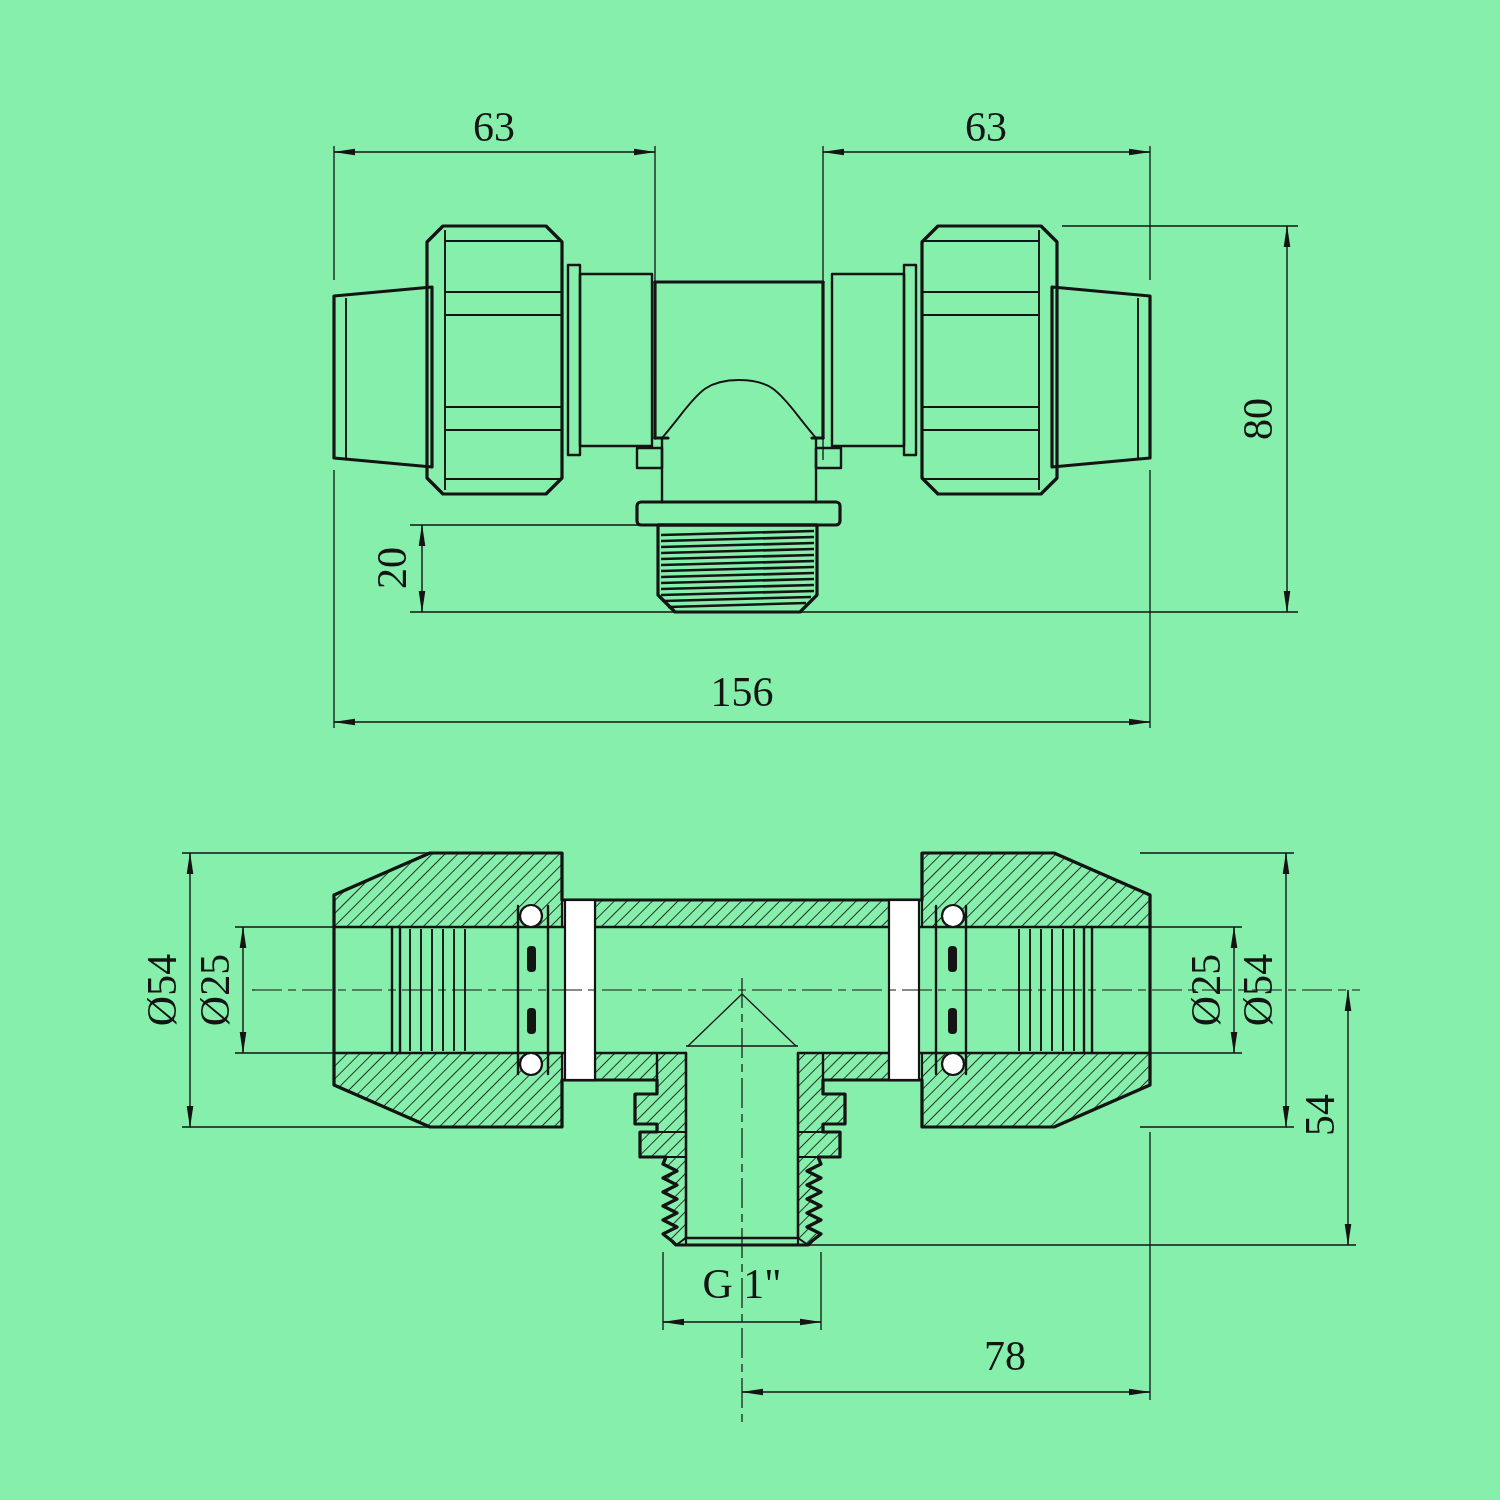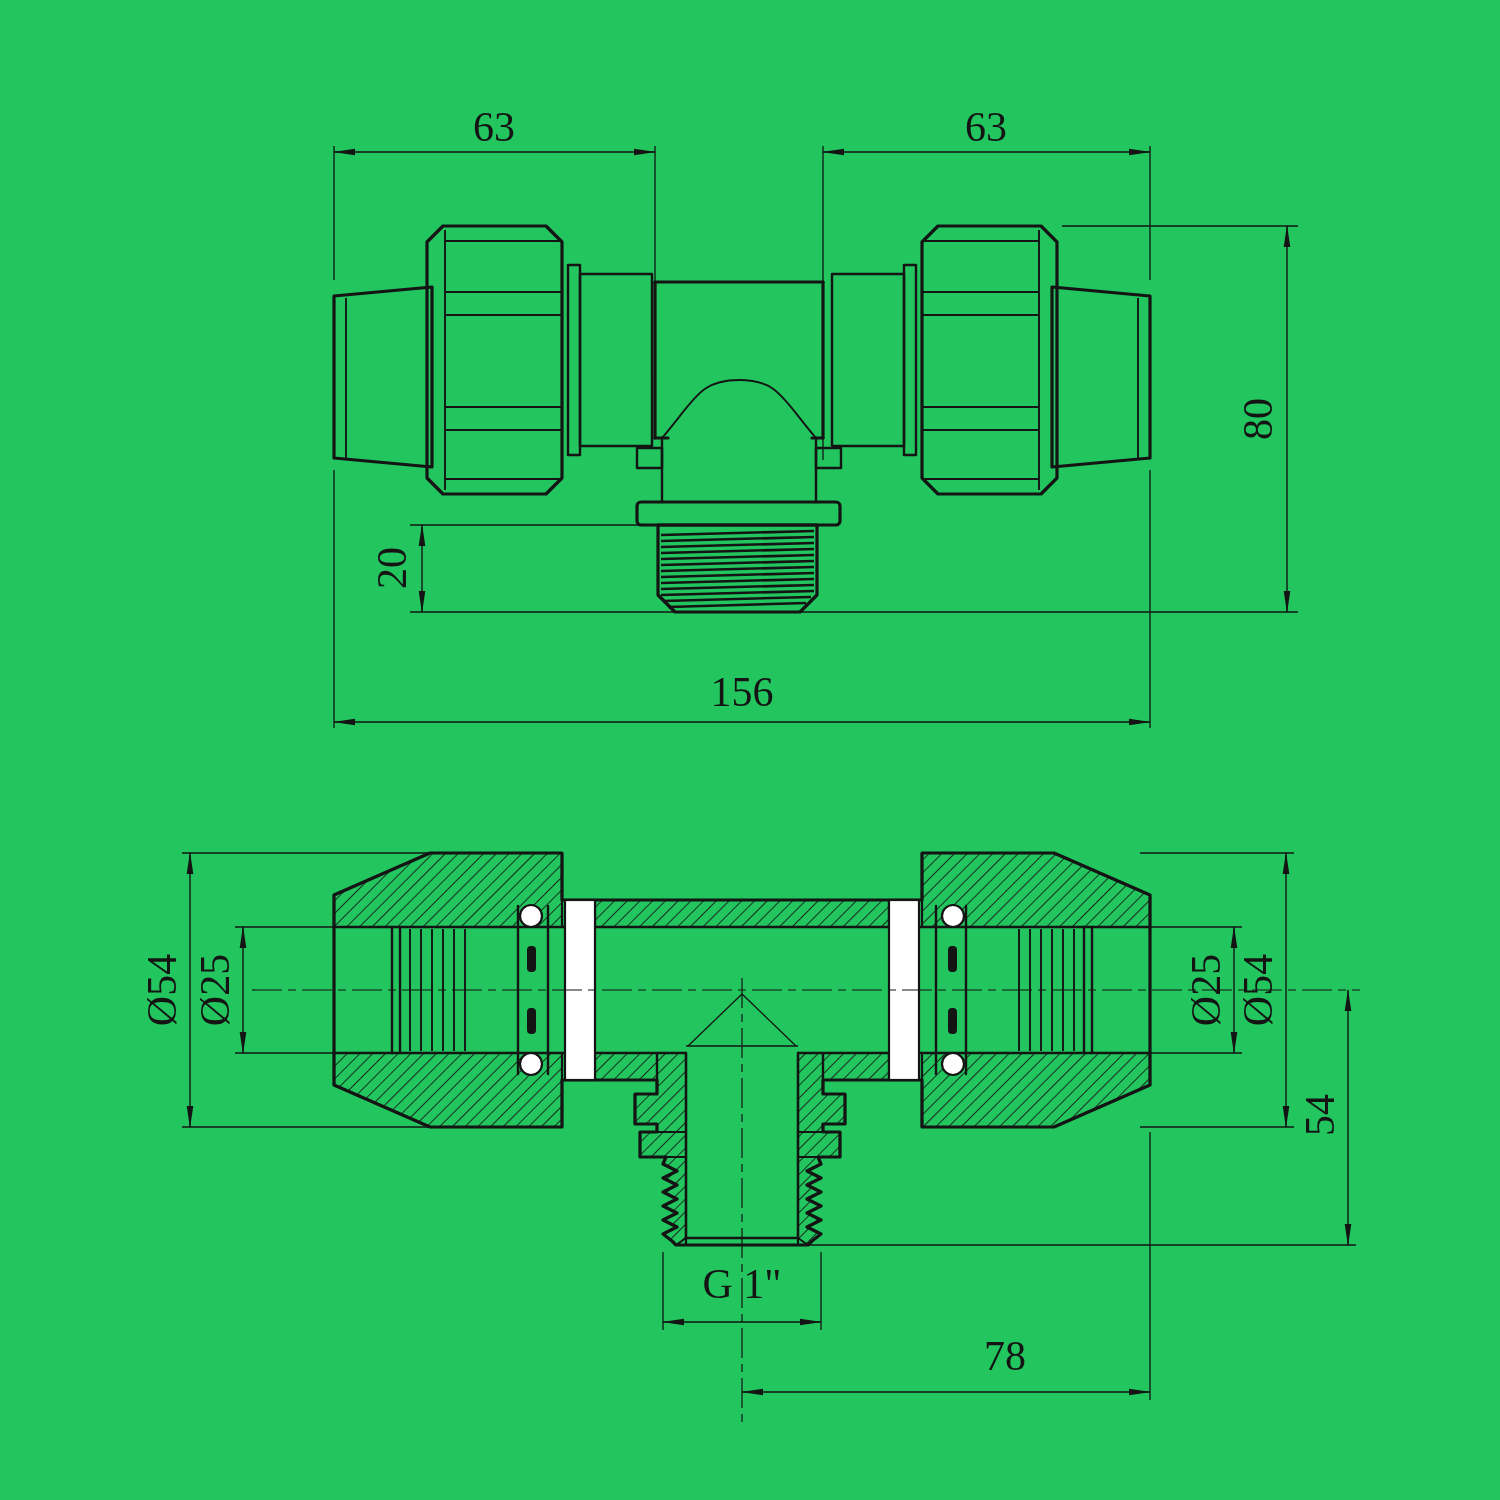--- a/index.html
+++ b/index.html
@@ -1,16 +1,16 @@
 <!DOCTYPE html>
 <html><head>
 <meta charset="utf-8">
 <style>
   html,body{margin:0;padding:0;background:#fff;}
-  #stage{width:1500px;height:1500px;position:relative;background:#22c55e;
+  #stage{width:1500px;height:1500px;position:relative;background:#86efac;
          font-family:"Liberation Serif","DejaVu Serif",serif;}
   svg{display:block}
   .bold{stroke:#141414;stroke-width:3.2;fill:none;stroke-linejoin:round;stroke-linecap:round}
   .med{stroke:#141414;stroke-width:2.4;fill:none;stroke-linejoin:round;stroke-linecap:round}
   .lite{stroke:#141414;stroke-width:1.9;fill:none}
   .thin{stroke:#141414;stroke-width:1.3;fill:none}
   .dim{stroke:#141414;stroke-width:1.4;fill:none;
        marker-start:url(#arw);marker-end:url(#arw)}
   .cl{stroke:#141414;stroke-width:1.2;fill:none;stroke-dasharray:30 6 8 6}
   .hatch{fill:url(#hatch);stroke:#141414;stroke-width:2.2;stroke-linejoin:round}

